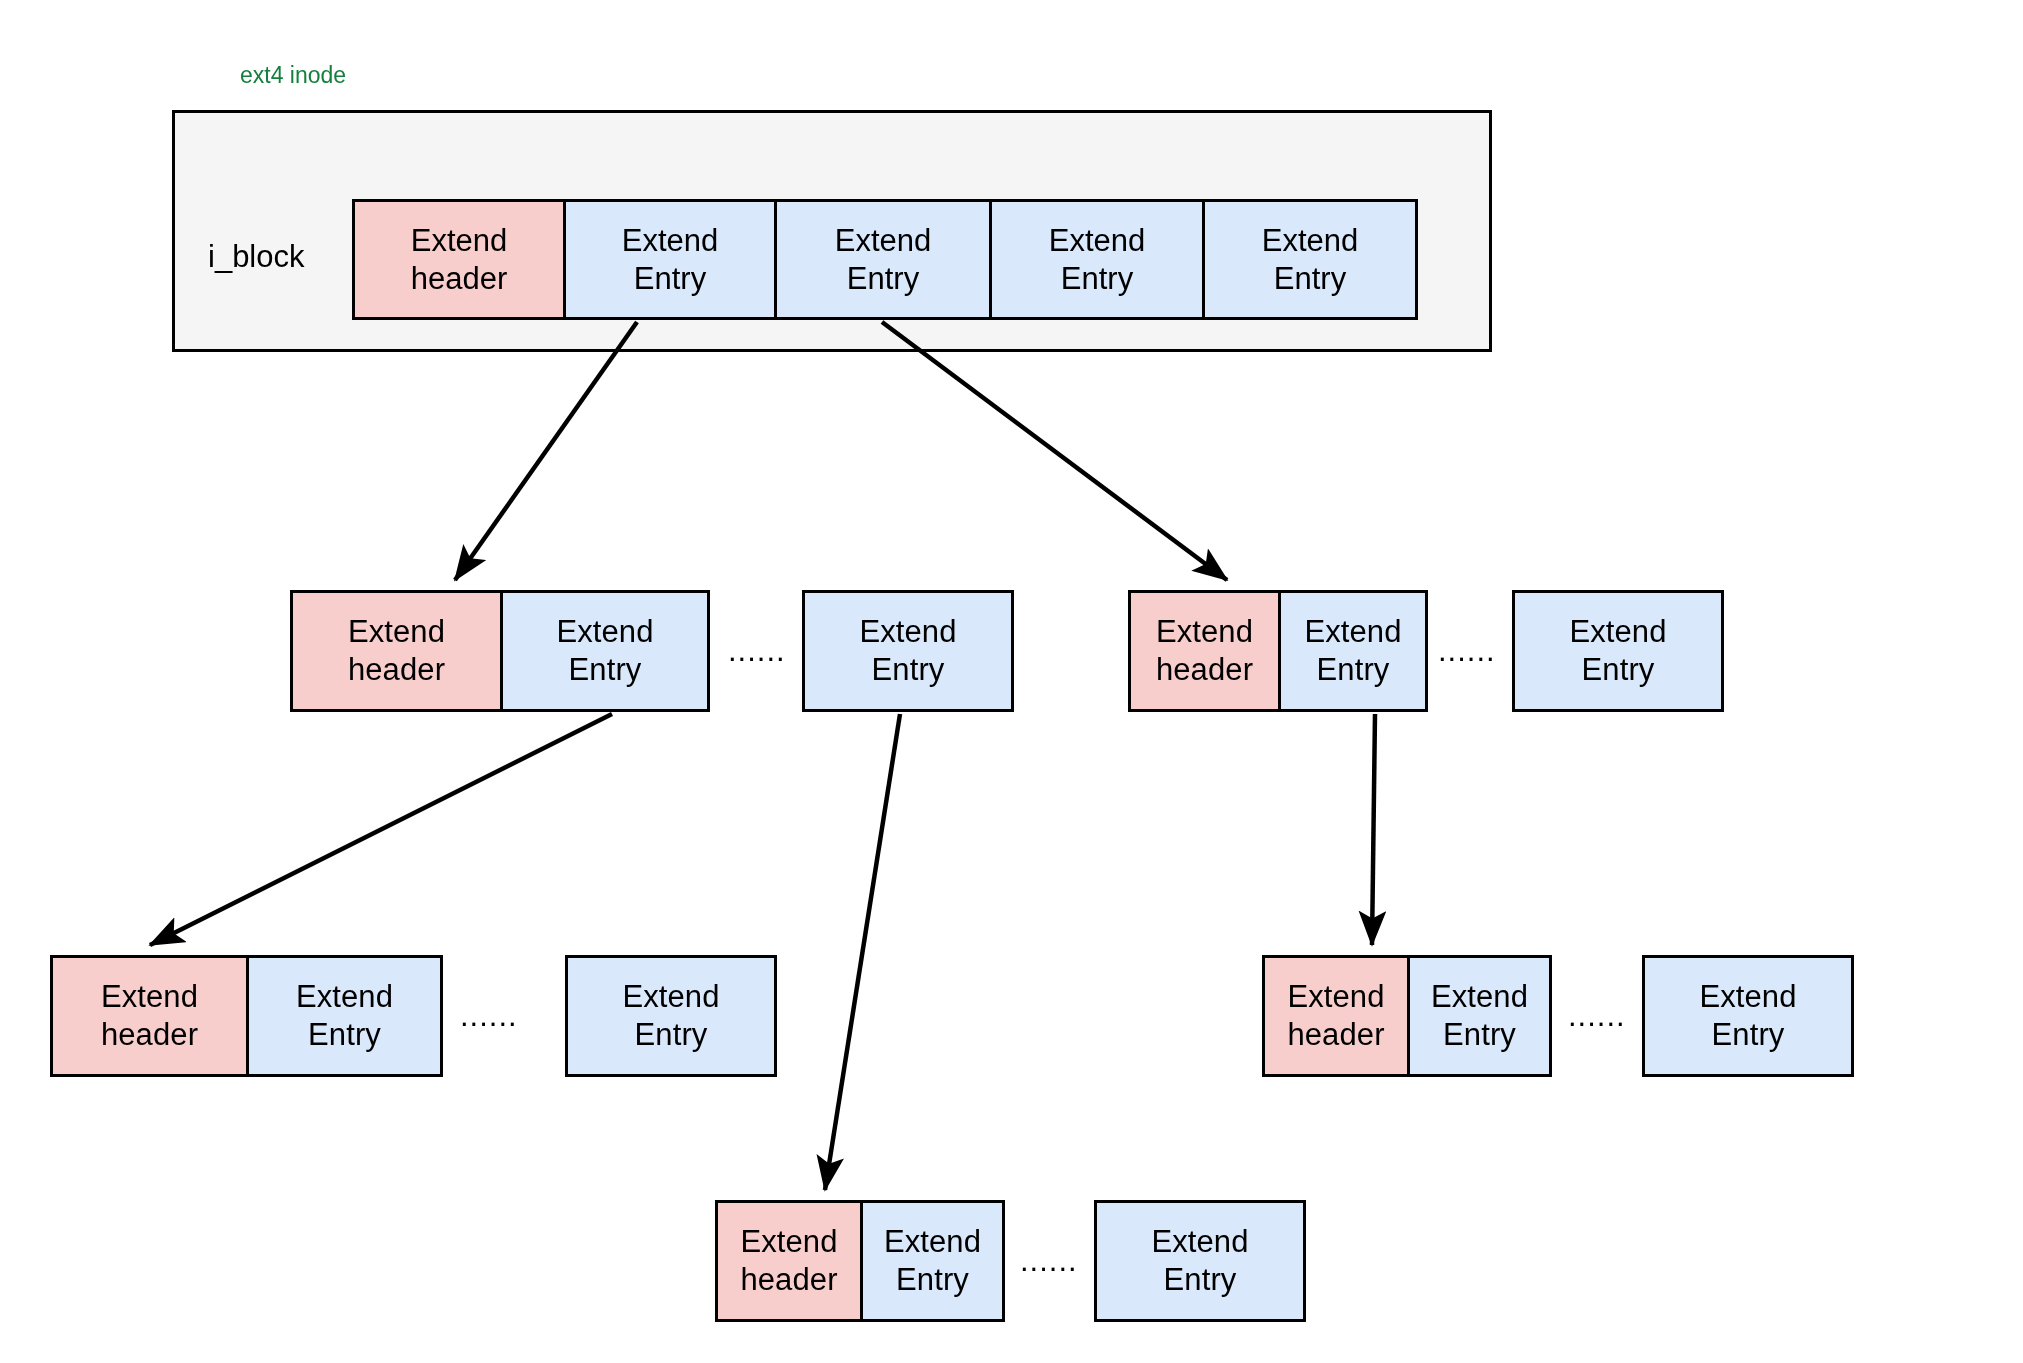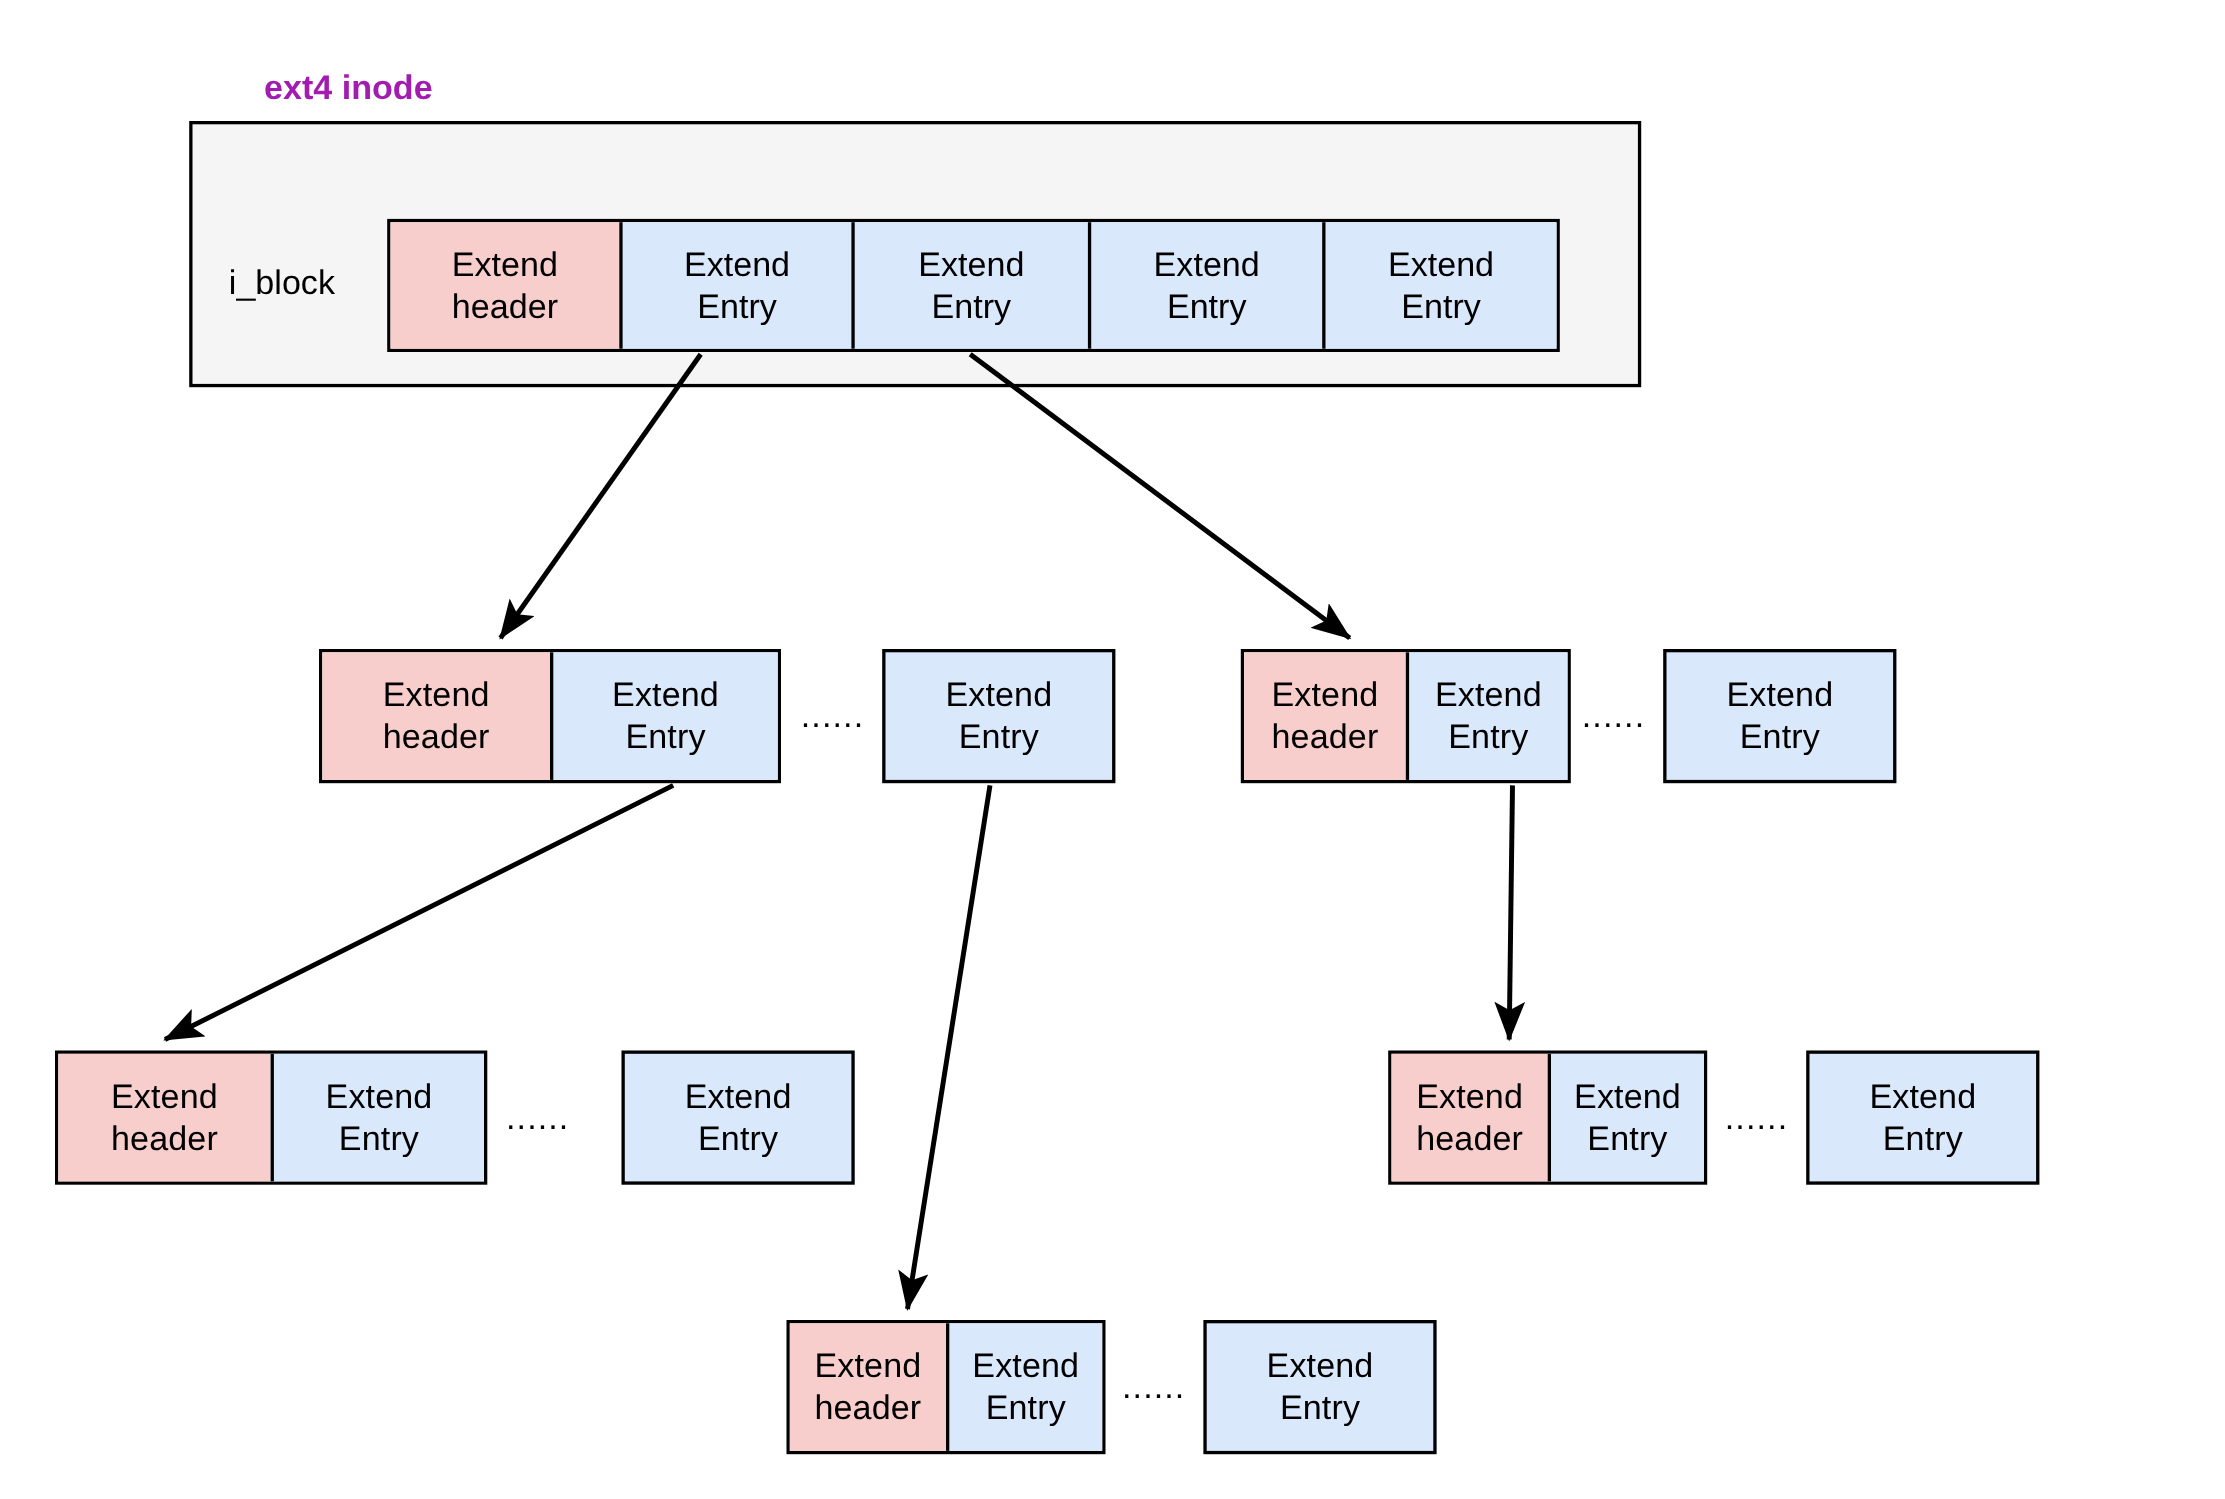--- a/index.html
+++ b/index.html
@@ -59,24 +59,23 @@
     position:absolute;
     left:172px; top:110px;
     width:1320px; height:242px;
     box-sizing:border-box;
     background:#f5f5f5;
     border:3px solid #000000;
   }
   #inode-title{
     position:absolute;
     left:240px; top:62px;
-    font-size:31px;
-    color:#a21caf;
+    font-size:23px;
+    color:#15803d;
     white-space:nowrap;
-    font-weight:bold;
   }
   #iblock-label{
     position:absolute;
     left:208px; top:239px;
     font-size:31px;
     color:#000000;
     white-space:nowrap;
   }
   
   #inode-row{

